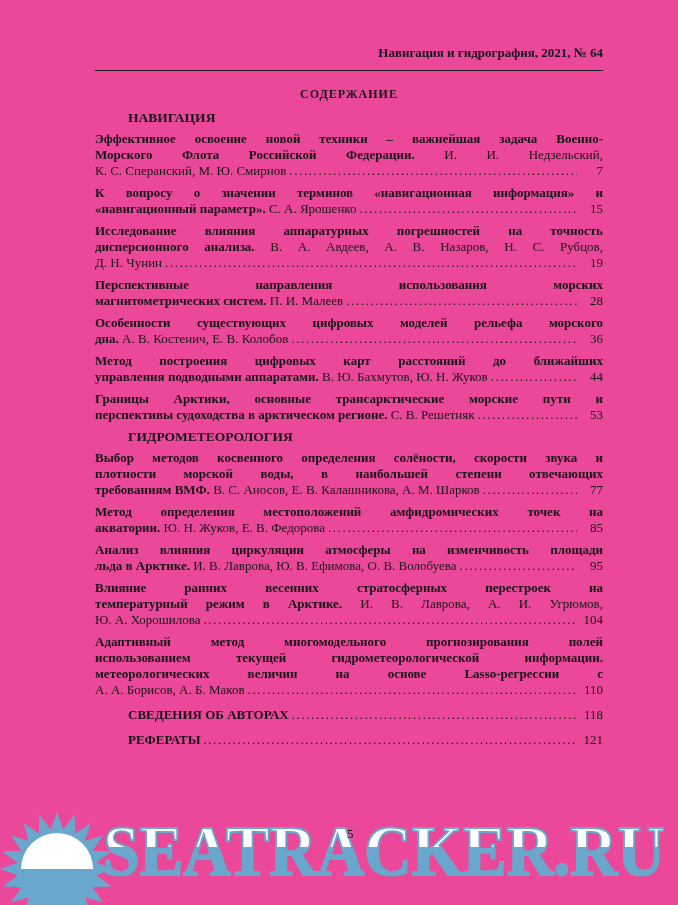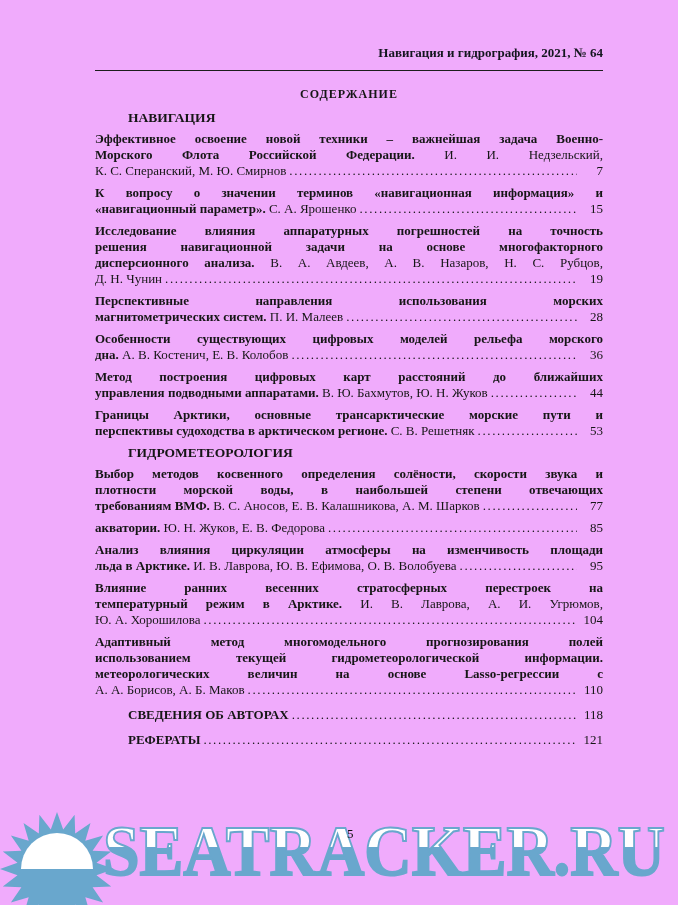--- a/index.html
+++ b/index.html
@@ -1,19 +1,19 @@
 <!DOCTYPE html>
 <html style="--wm-blue: #69a7cd;"><head>
 <meta charset="utf-8">
 <style>
   html,body{margin:0;padding:0;background:#ffffff;}
   .page{
     position:relative;
     width:678px;height:905px;
-    background:#f0abfc;
+    background:#ec4899;
     overflow:hidden;
     font-family:"Liberation Serif","DejaVu Serif",serif;
     color:#161616;
   }
   .content{
     position:relative;
     z-index:2;
     margin-left:95px;
     width:508px;
   }
@@ -132,21 +132,20 @@
         <div class="entry">
           <div class="line fill"><span class="b">К вопросу о значении терминов «навигационная информация» и</span></div>
           <div class="line last">
             <span class="lt"><span class="b">«навигационный параметр».</span><span class="r"> С. А. Ярошенко</span></span>
             <span class="dots">................................................................................................................................................................</span>
             <span class="pg">15</span>
           </div>
         </div>
         <div class="entry">
           <div class="line fill"><span class="b">Исследование влияния аппаратурных погрешностей на точность</span></div>
-          <div class="line fill"><span class="b">решения навигационной задачи на основе многофакторного</span></div>
           <div class="line fill"><span class="b">дисперсионного анализа.</span><span class="r"> В. А. Авдеев, А. В. Назаров, Н. С. Рубцов,</span></div>
           <div class="line last">
             <span class="lt"><span class="r">Д. Н. Чунин</span></span>
             <span class="dots">................................................................................................................................................................</span>
             <span class="pg">19</span>
           </div>
         </div>
         <div class="entry">
           <div class="line fill"><span class="b">Перспективные направления использования морских</span></div>
           <div class="line last">
@@ -183,20 +182,21 @@
         <div class="entry">
           <div class="line fill"><span class="b">Выбор методов косвенного определения солёности, скорости звука и</span></div>
           <div class="line fill"><span class="b">плотности морской воды, в наибольшей степени отвечающих</span></div>
           <div class="line last">
             <span class="lt"><span class="b">требованиям ВМФ.</span><span class="r"> В. С. Аносов, Е. В. Калашникова, А. М. Шарков</span></span>
             <span class="dots">................................................................................................................................................................</span>
             <span class="pg">77</span>
           </div>
         </div>
         <div class="entry">
+          <div class="line fill"><span class="b">Метод определения местоположений амфидромических точек на</span></div>
           <div class="line last">
             <span class="lt"><span class="b">акватории.</span><span class="r"> Ю. Н. Жуков, Е. В. Федорова</span></span>
             <span class="dots">................................................................................................................................................................</span>
             <span class="pg">85</span>
           </div>
         </div>
         <div class="entry">
           <div class="line fill"><span class="b">Анализ влияния циркуляции атмосферы на изменчивость площади</span></div>
           <div class="line last">
             <span class="lt"><span class="b">льда в Арктике.</span><span class="r"> И. В. Лаврова, Ю. В. Ефимова, О. В. Волобуева</span></span>

